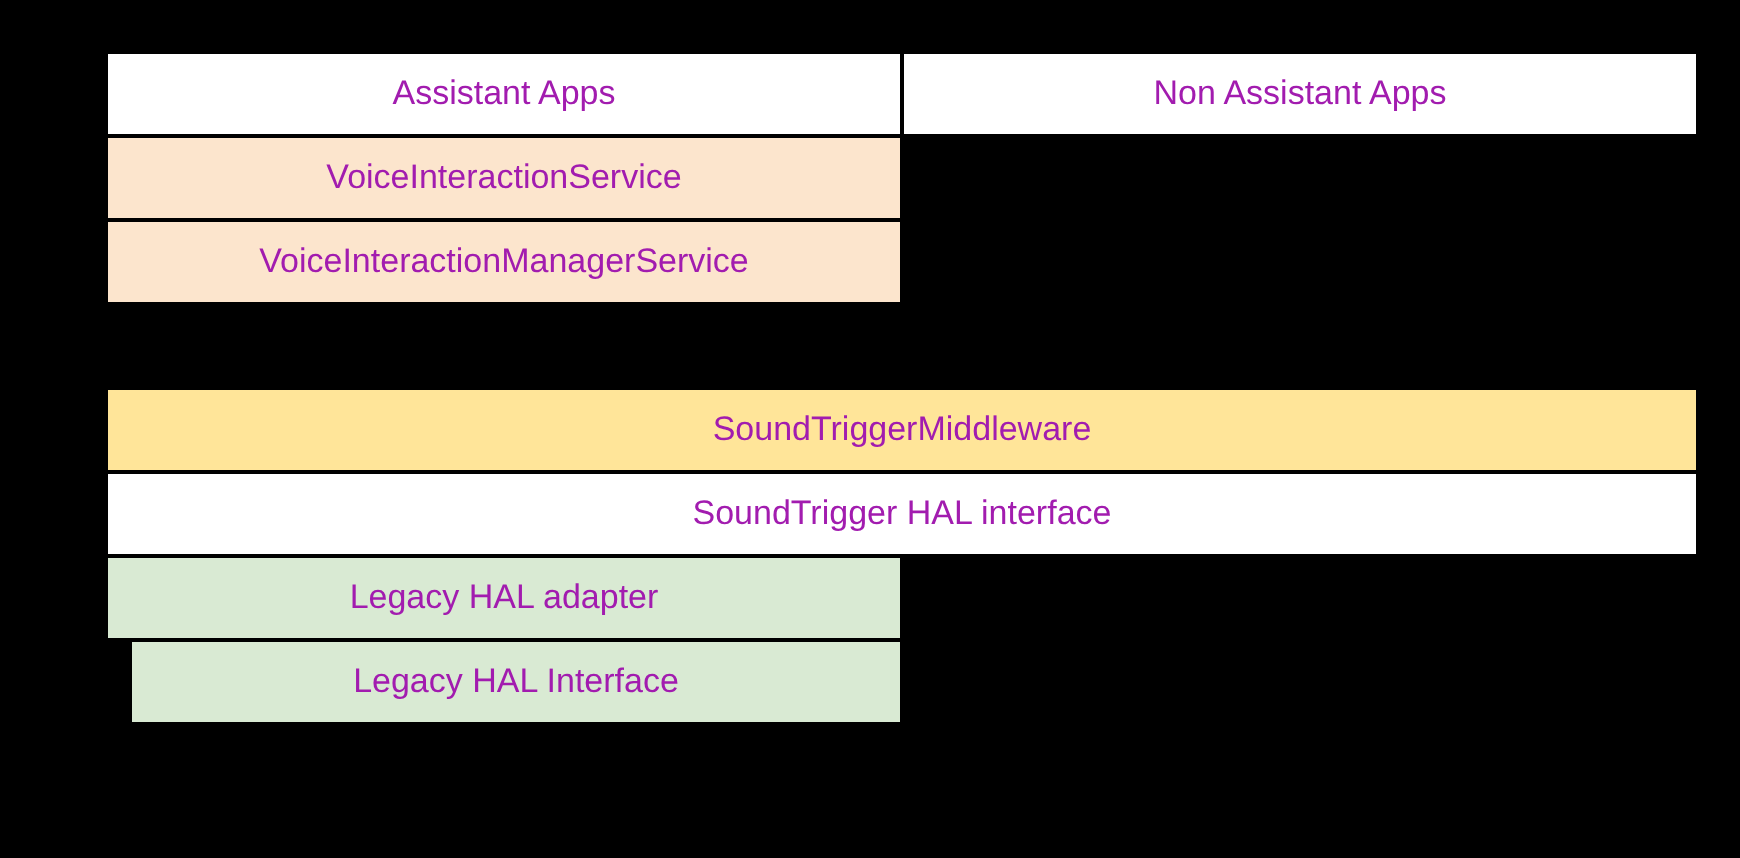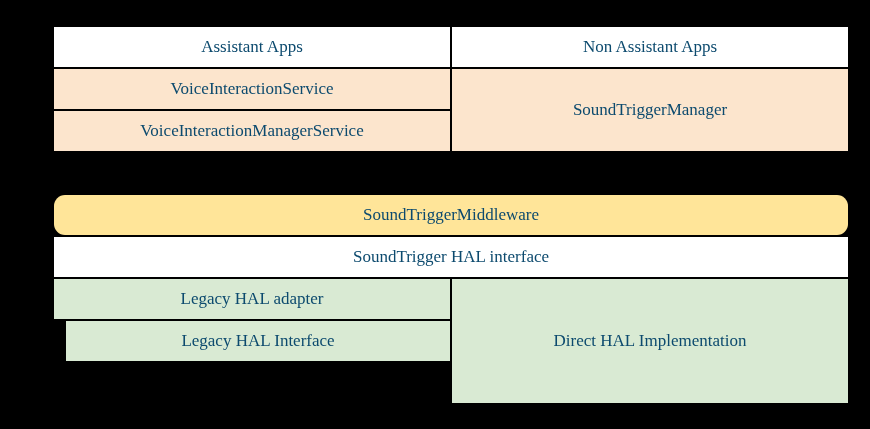--- a/index.html
+++ b/index.html
@@ -28,23 +28,22 @@
     grid-template-rows: repeat(9, 1fr);
     gap: 2px;
   }
   .cell {
     display: flex;
     align-items: center;
     justify-content: center;
     text-align: center;
     font-size: 17px;
     line-height: 1.2;
-    color: #0c4a6e;
+    color: #a21caf;
     background: #ffffff;
-    font-family: Liberation Serif, serif;
   }
   
   .pos-r1c1 { grid-column: 1; grid-row: 1; }
   .pos-r1c2 { grid-column: 2; grid-row: 1; }
   .pos-r2c1 { grid-column: 1; grid-row: 2; }
   .pos-r2c2-span2 { grid-column: 2; grid-row: 2 / span 2; }
   .pos-r3c1 { grid-column: 1; grid-row: 3; }
   .pos-r4-full { grid-column: 1 / span 2; grid-row: 4; }
   .pos-r5-full { grid-column: 1 / span 2; grid-row: 5; }
   .pos-r6-full { grid-column: 1 / span 2; grid-row: 6; }
@@ -53,20 +52,18 @@
   .pos-r8c1 { grid-column: 1; grid-row: 8; }
   .pos-r9c1 { grid-column: 1; grid-row: 9; }
 </style>
 </head>
 <body>
 
 <div class="stack-diagram">
   <div class="cell pos-r1c1" style="background: rgb(255, 255, 255);">Assistant Apps</div>
   <div class="cell pos-r1c2" style="background: rgb(255, 255, 255);">Non Assistant Apps</div>
   <div class="cell pos-r2c1" style="background: rgb(252, 229, 205);">VoiceInteractionService</div>
-  <div class="cell pos-r2c2-span2" style="background: rgb(252, 229, 205);">SoundTriggerManager</div>
   <div class="cell pos-r3c1" style="background: rgb(252, 229, 205);">VoiceInteractionManagerService</div>
-  <div class="cell pos-r5-full" style="background: rgb(255, 229, 153); border-radius: 11px;">SoundTriggerMiddleware</div>
+  <div class="cell pos-r5-full" style="background: rgb(255, 229, 153);">SoundTriggerMiddleware</div>
   <div class="cell pos-r6-full" style="background: rgb(255, 255, 255);">SoundTrigger HAL interface</div>
   <div class="cell pos-r7c1" style="background: rgb(217, 234, 211);">Legacy HAL adapter</div>
-  <div class="cell pos-r7c2-span3" style="background: rgb(217, 234, 211);">Direct HAL Implementation</div>
   <div class="cell pos-r8c1" style="background: rgb(217, 234, 211); margin-left: 12px;">Legacy HAL Interface</div>
 </div>
 
 </body></html>

